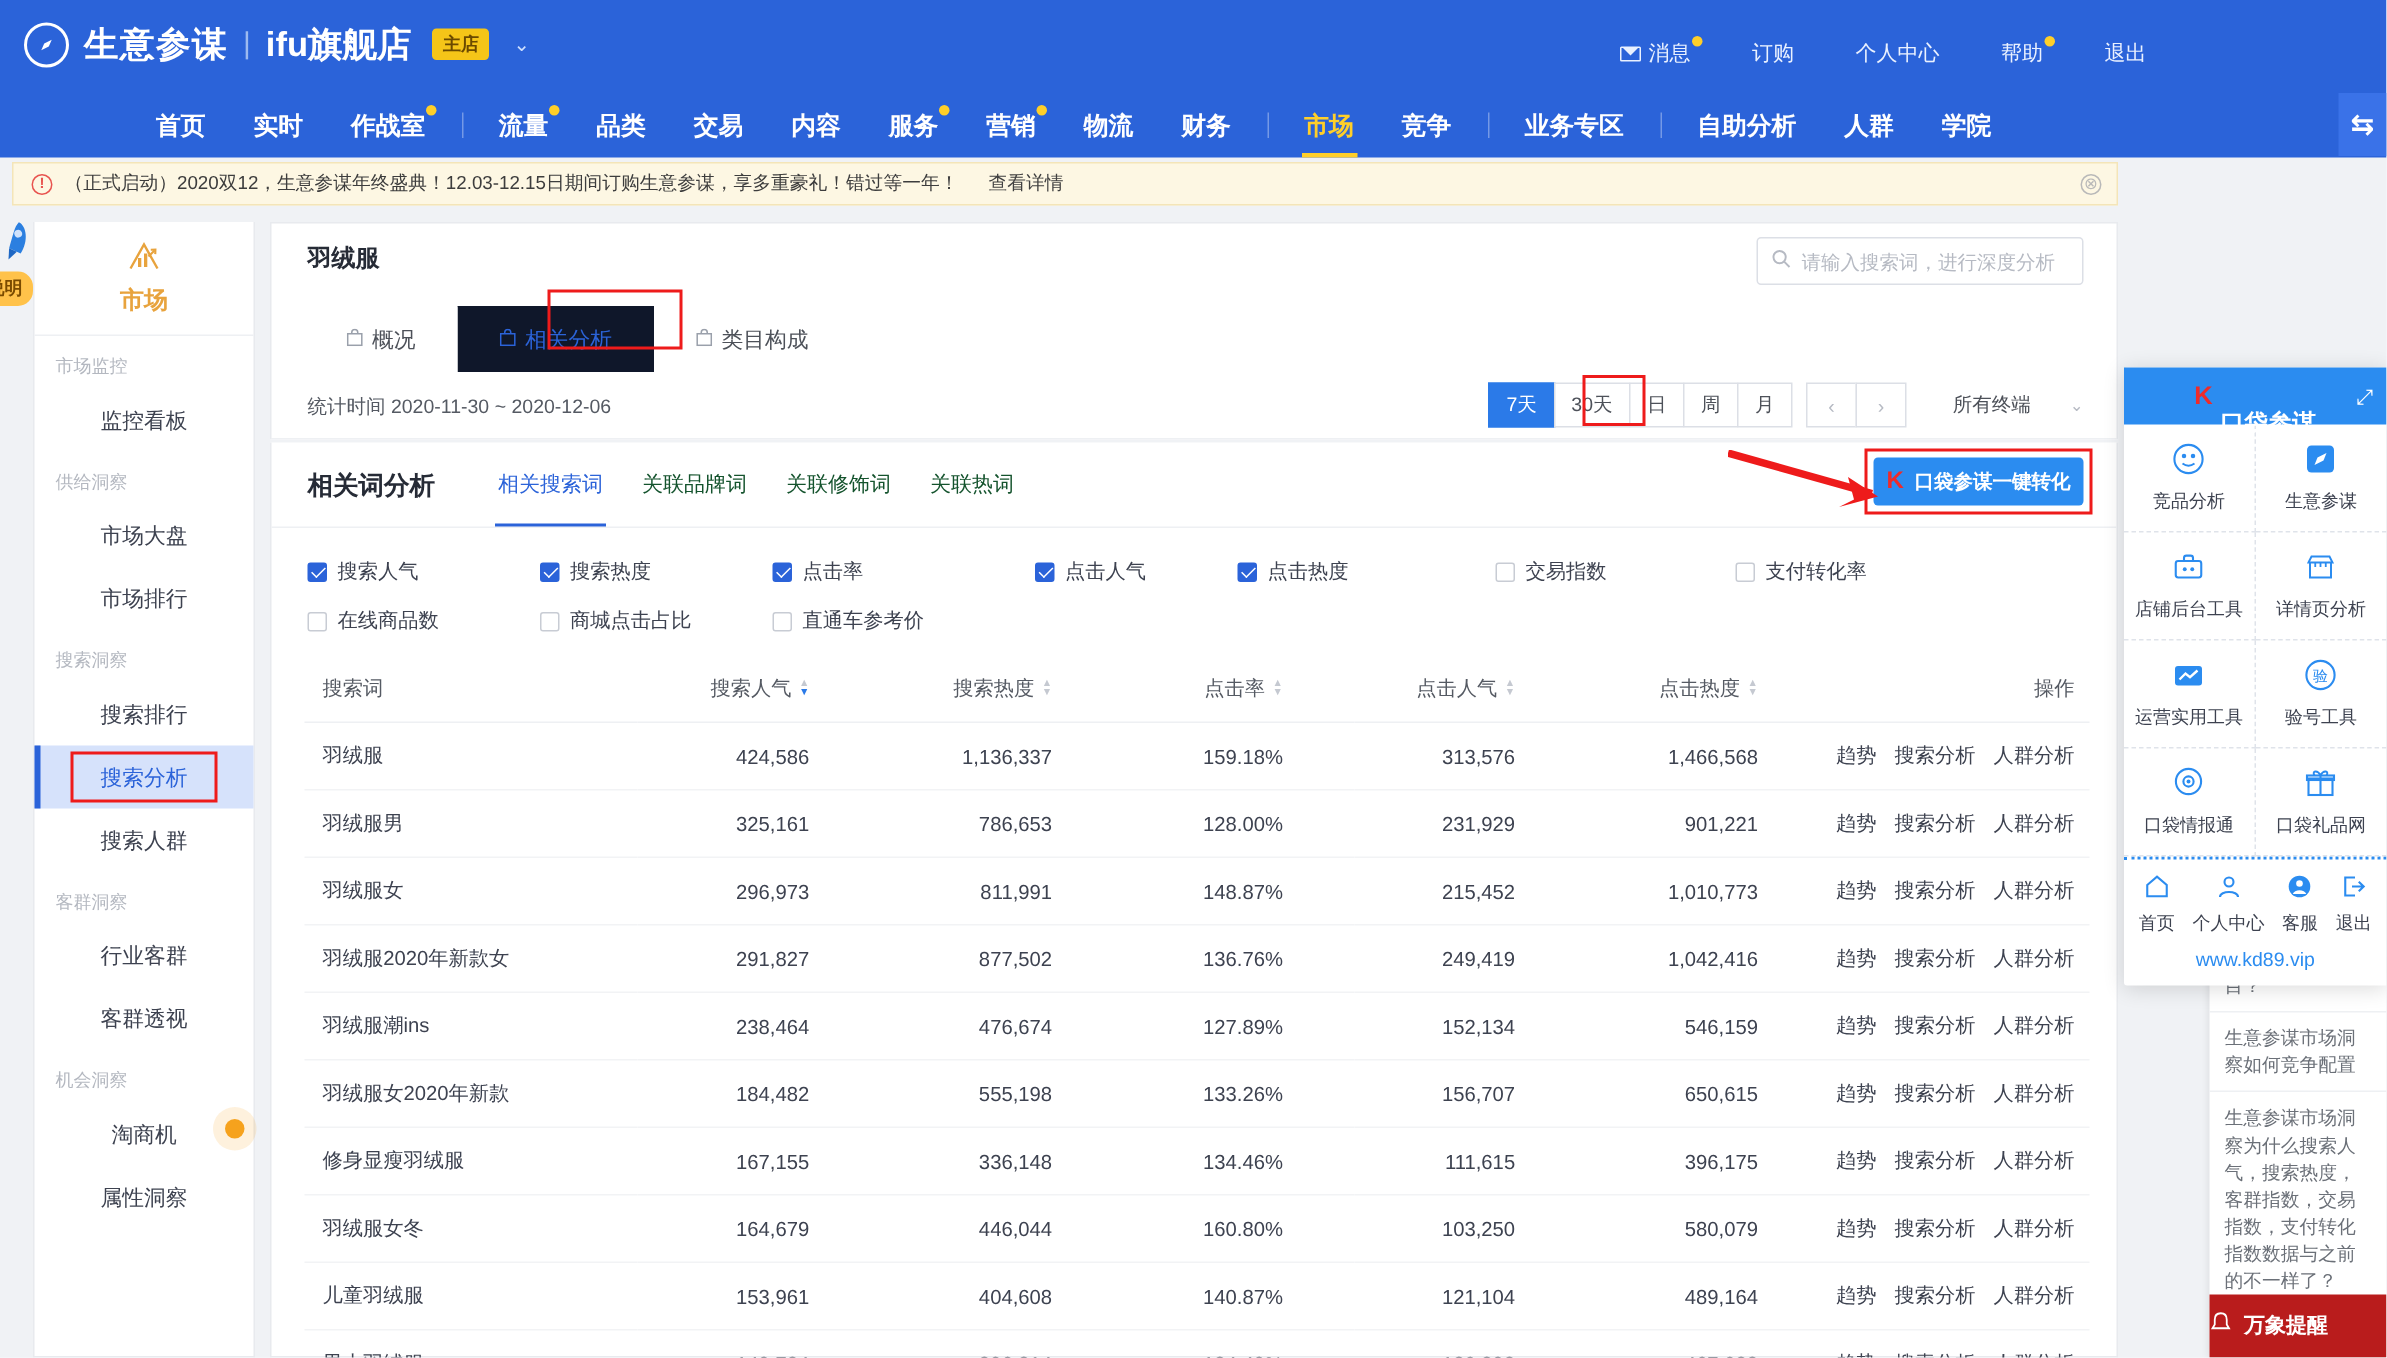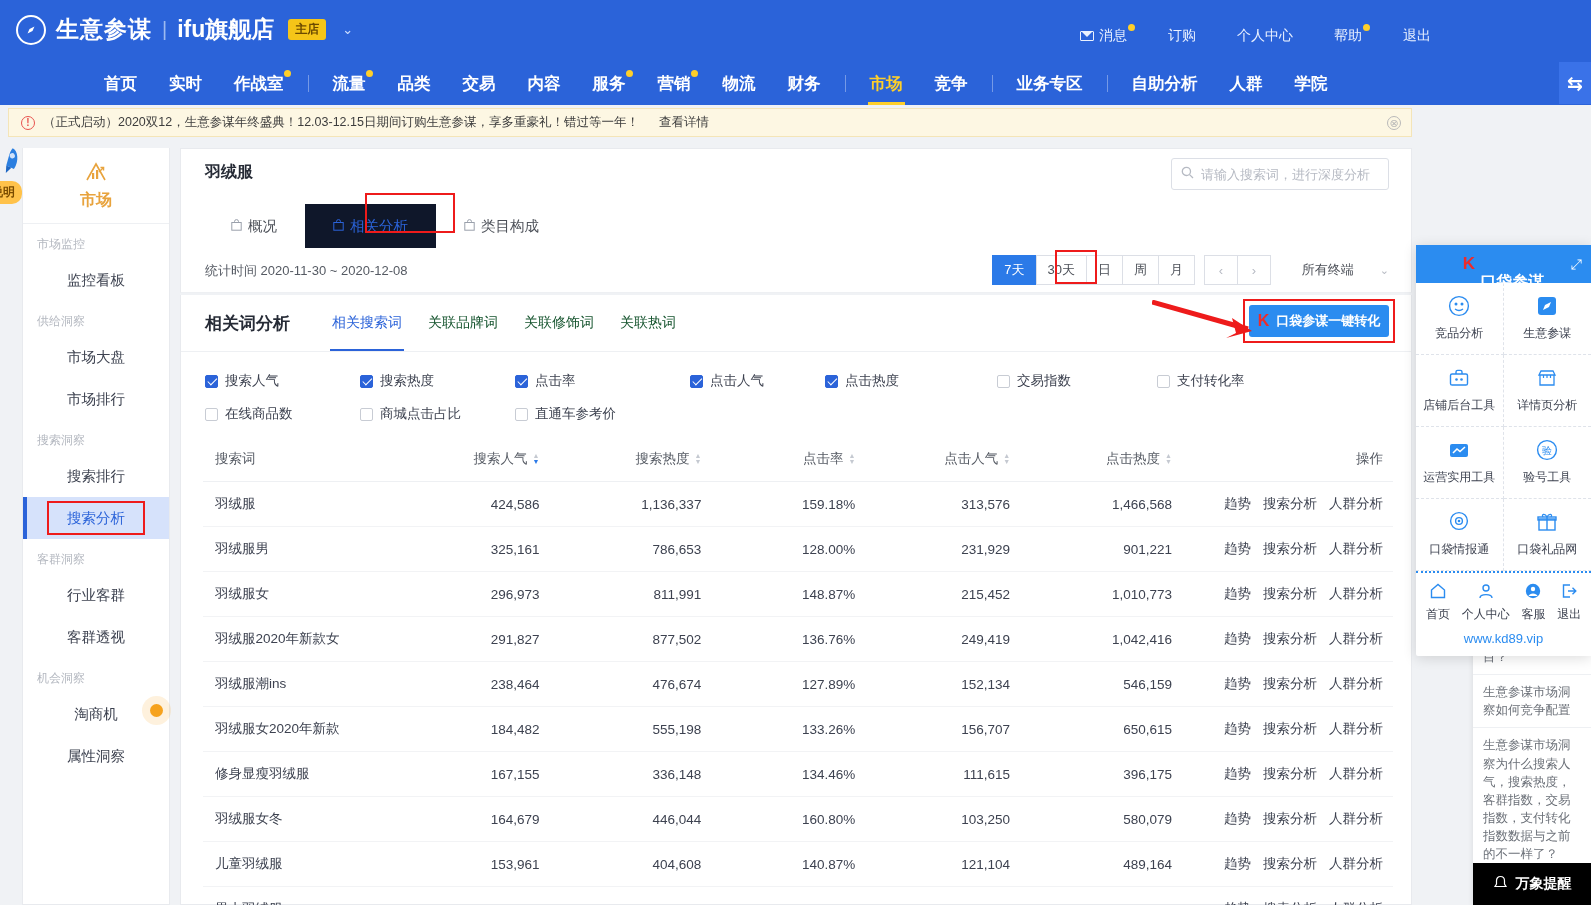--- a/index.html
+++ b/index.html
@@ -357,22 +357,22 @@
   .chatw {
     position: absolute; right: 0; top: 640px; width: 118px; height: 265px;
     background: #fff; z-index: 20; box-shadow: -1px 0 5px rgba(0,0,0,0.08);
   }
   .chat-q {
     font-size: 12.5px; color: #6b7078; line-height: 1.45; padding: 8px 10px;
     border-bottom: 1px solid #eef0f3; cursor: pointer;
   }
   .chat-bell {
     position: absolute; bottom: 0; left: 0; width: 118px; height: 42px;
-    background: #000000; display: flex; align-items: center;
-    justify-content: center; gap: 8px; cursor: pointer;
+    background: #b91c1c; display: flex; align-items: center;
+    justify-content: flex-start; gap: 8px; cursor: pointer;
   }
   .chat-bell .b { color: #fff; font-size: 15px; }
   .chat-bell .t { color: #fff; font-size: 14px; font-weight: bold; }
 </style>
 </head>
 <body>
 
 <div class="topbar">
   <div class="brand-row">
     <div class="logo-circle">
@@ -466,20 +466,23 @@
       <div class="sb-item">
         <span>市场排行</span>
       </div>
       <div class="sb-group">搜索洞察</div>
       <div class="sb-item">
         <span>搜索排行</span>
       </div>
       <div class="sb-item active boxed">
         <span>搜索分析</span>
       </div>
+      <div class="sb-item">
+        <span>搜索人群</span>
+      </div>
       <div class="sb-group">客群洞察</div>
       <div class="sb-item">
         <span>行业客群</span>
       </div>
       <div class="sb-item">
         <span>客群透视</span>
       </div>
       <div class="sb-group">机会洞察</div>
       <div class="sb-item">
         <span>淘商机</span>
@@ -533,21 +536,21 @@
             <path d="M3.5 3.5 V2.6 A2 2 0 0 1 7.5 2.6 V3.5" stroke="currentColor" stroke-width="1" fill="none"></path>
             <rect x="0.8" y="3.5" width="9.4" height="7.7" stroke="currentColor" stroke-width="1" fill="none"></rect>
           </svg></span>
         <span>类目构成</span>
       </div>
     </div>
 </div>
 <div class="tab-box"></div>
 
 <div class="filterbar">
-  <div class="stat-time">统计时间 2020-11-30 ~ 2020-12-08</div>
+  <div class="stat-time">统计时间 2020-11-30 ~ 2020-12-06</div>
   <div class="date-grp" id="date-grp">
       <div class="dbtn active">7天</div>
       <div class="dbtn">30天</div>
       <div class="dbtn">日</div>
       <div class="dbtn">周</div>
       <div class="dbtn">月</div>
       <div class="dbtn arrow gap">‹</div>
       <div class="dbtn arrow">›</div>
     </div>
   <div class="terminal-sel">

